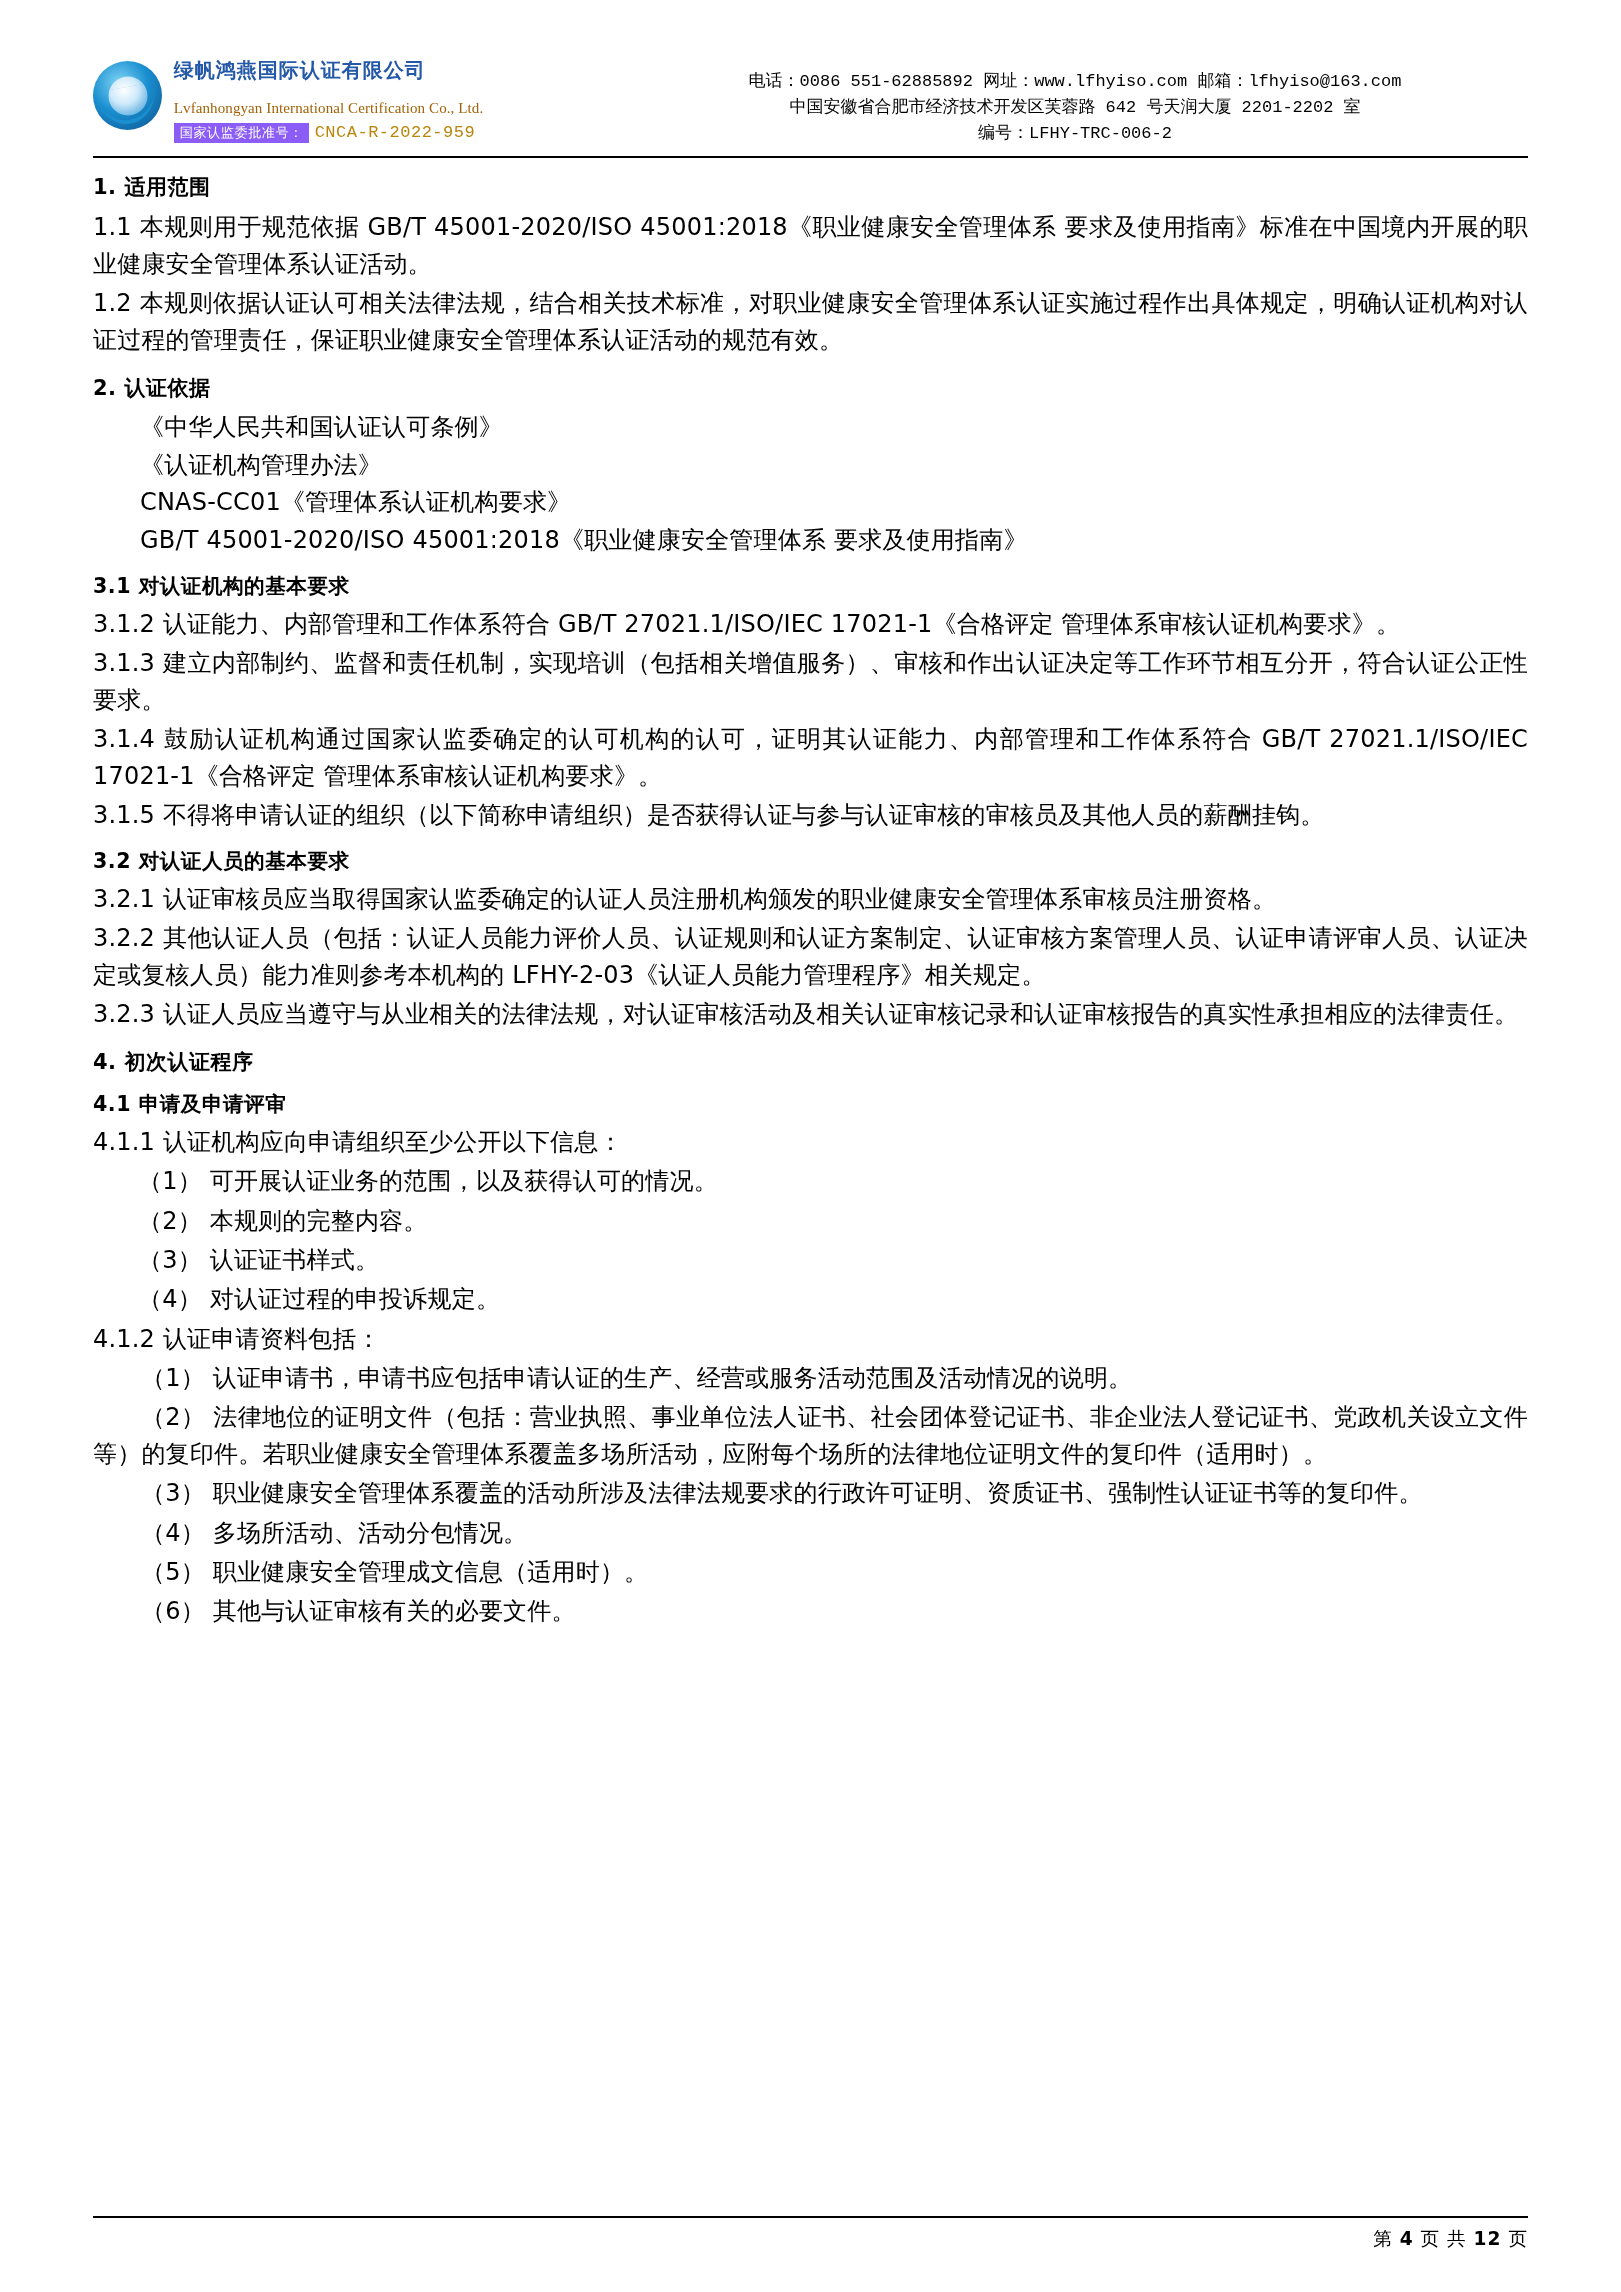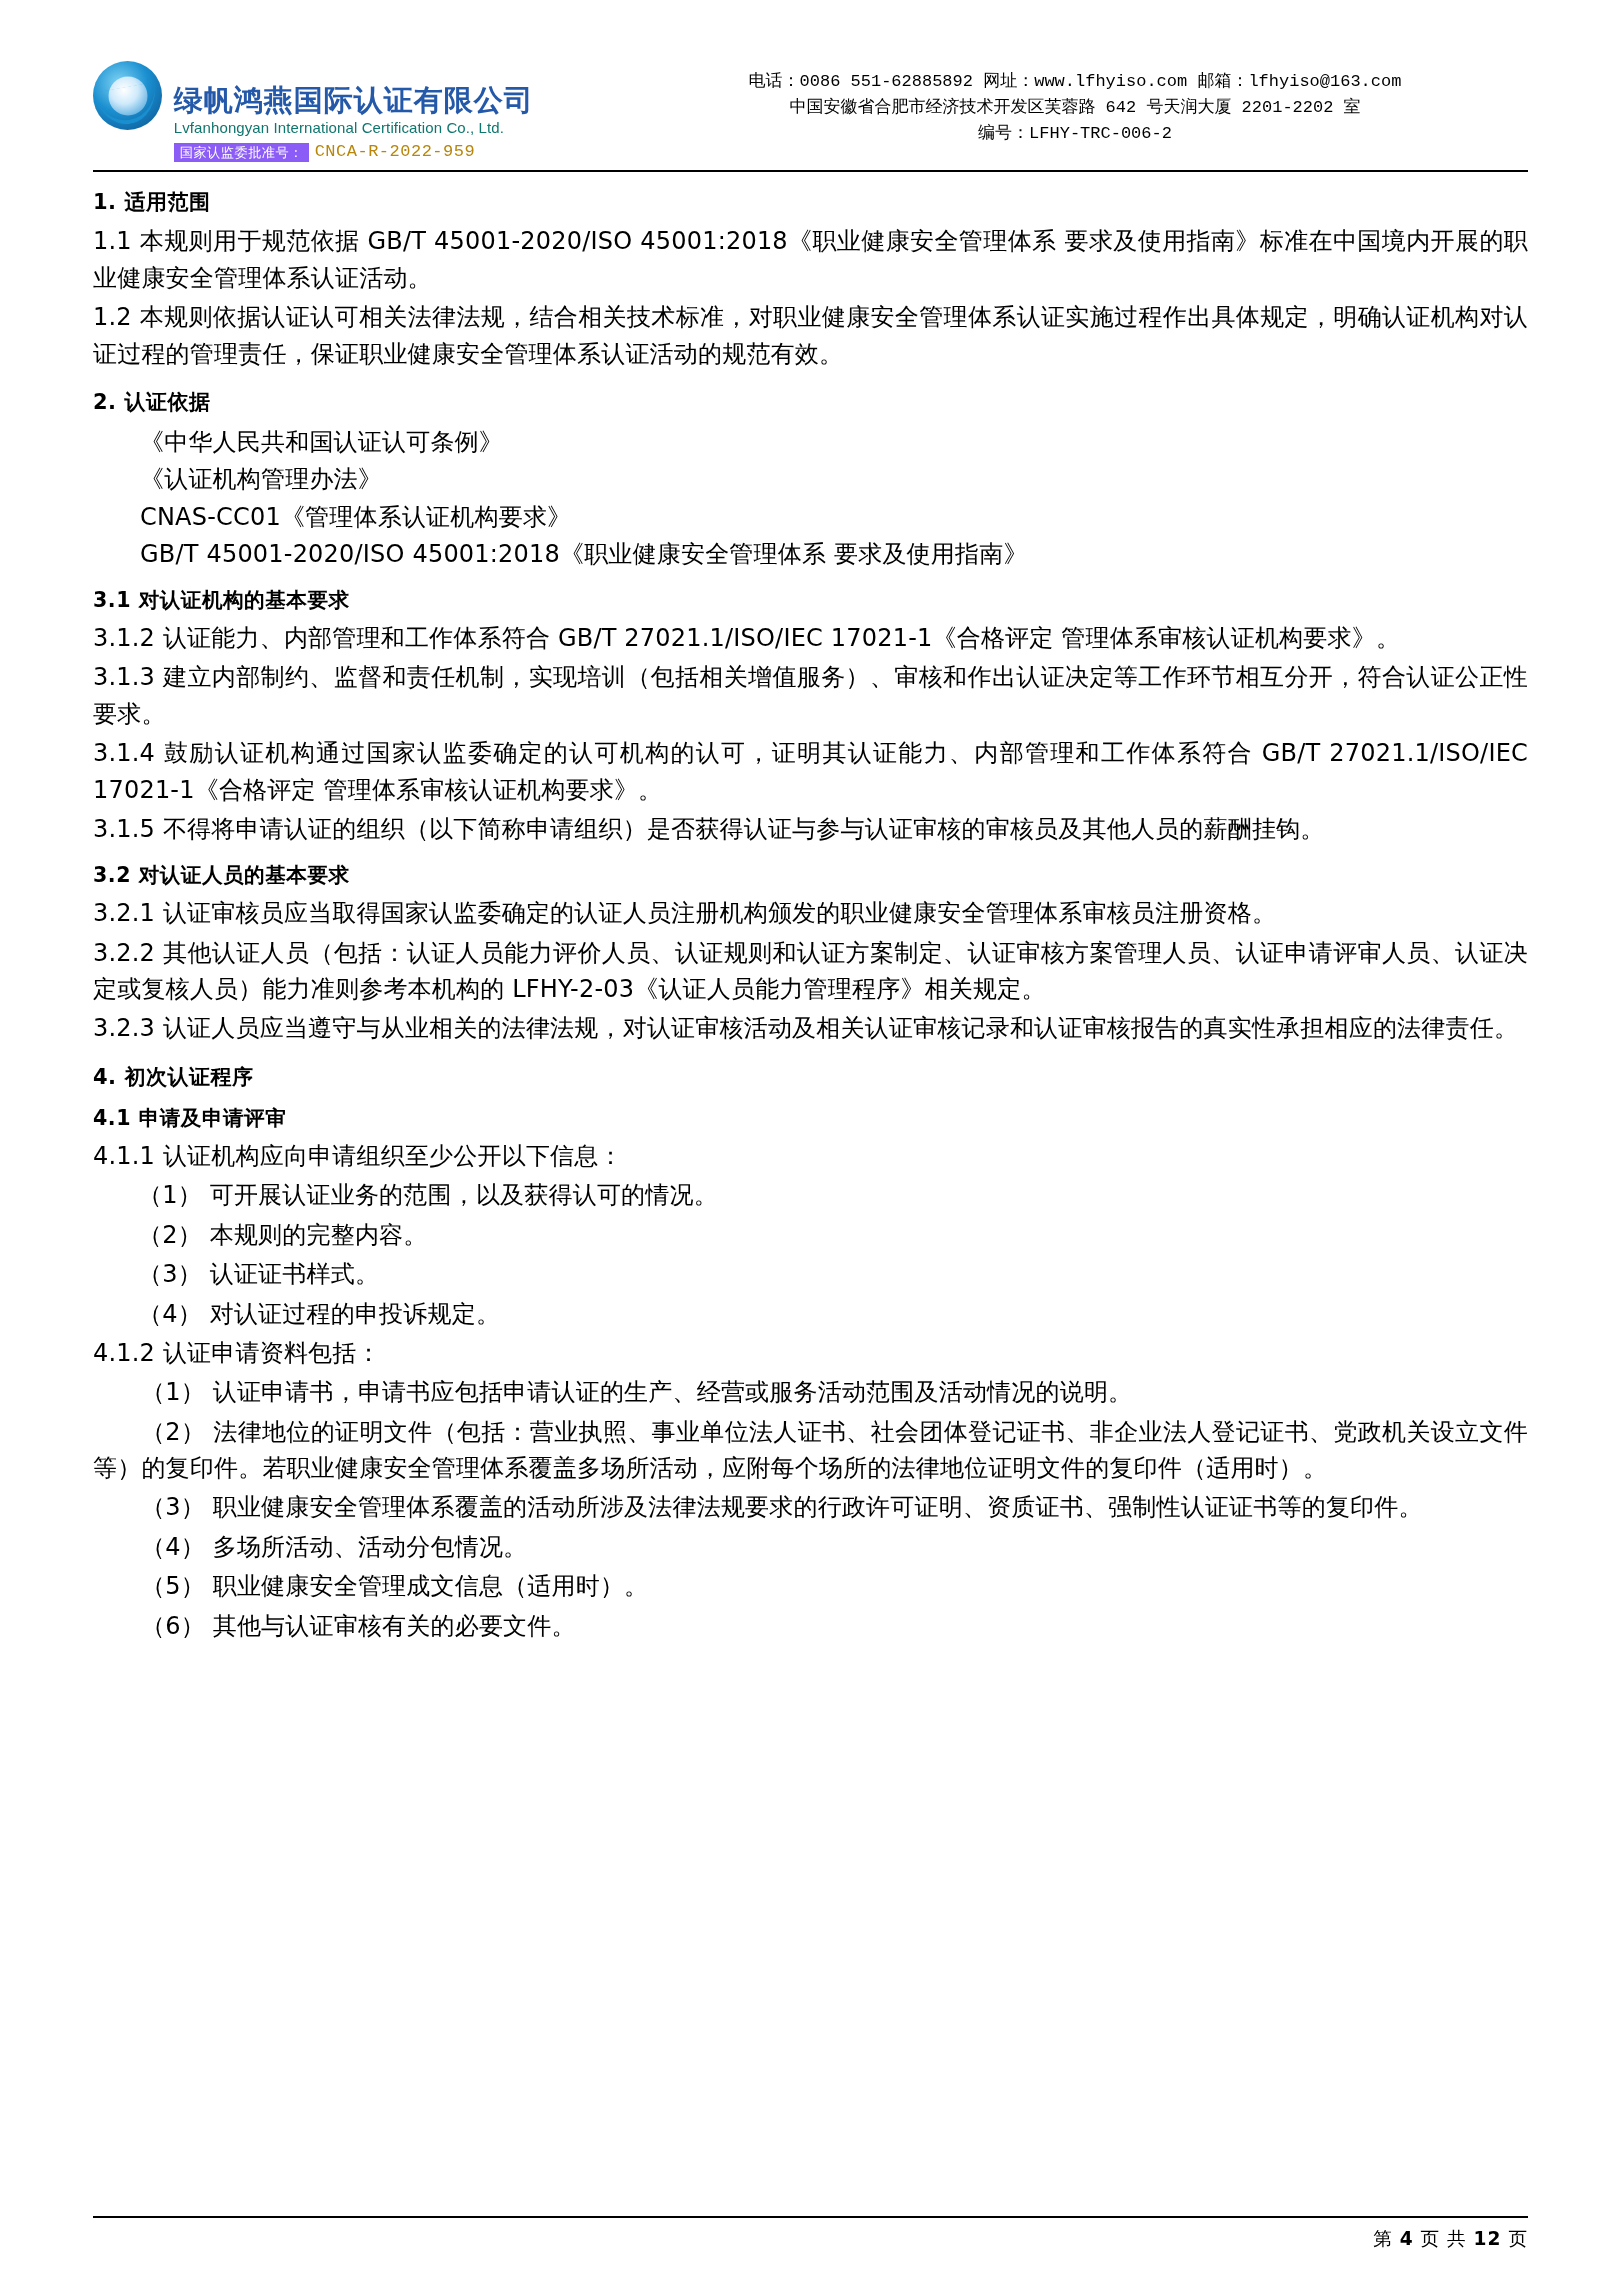--- a/index.html
+++ b/index.html
@@ -69,31 +69,30 @@
     border-radius: 50%/0 0 100% 100%;
     transform: rotate(-10deg);
   }
   .brand-text {
     display: flex;
     flex-direction: column;
     line-height: 1.15;
   }
   .brand-cn {
     font-family: "DejaVu Sans", sans-serif;
-    font-size: 29px;
+    font-size: 20px;
     font-weight: bold;
     color: #2458a8;
     letter-spacing: 1px;
-    margin-top: 25px;
   }
   .brand-en {
-    font-family: Liberation Sans, sans-serif;
+    font-family: Liberation Serif, serif;
     font-size: 15px;
-    color: #0f766e;
-    margin-top: 2px;
+    color: #a16207;
+    margin-top: 18px;
     letter-spacing: 0.1px;
   }
   .brand-approval {
     margin-top: 5.9px;
     display: flex;
     align-items: center;
     gap: 5.9px;
   }
   .brand-approval .tag {
     background: #8b5cf6;

